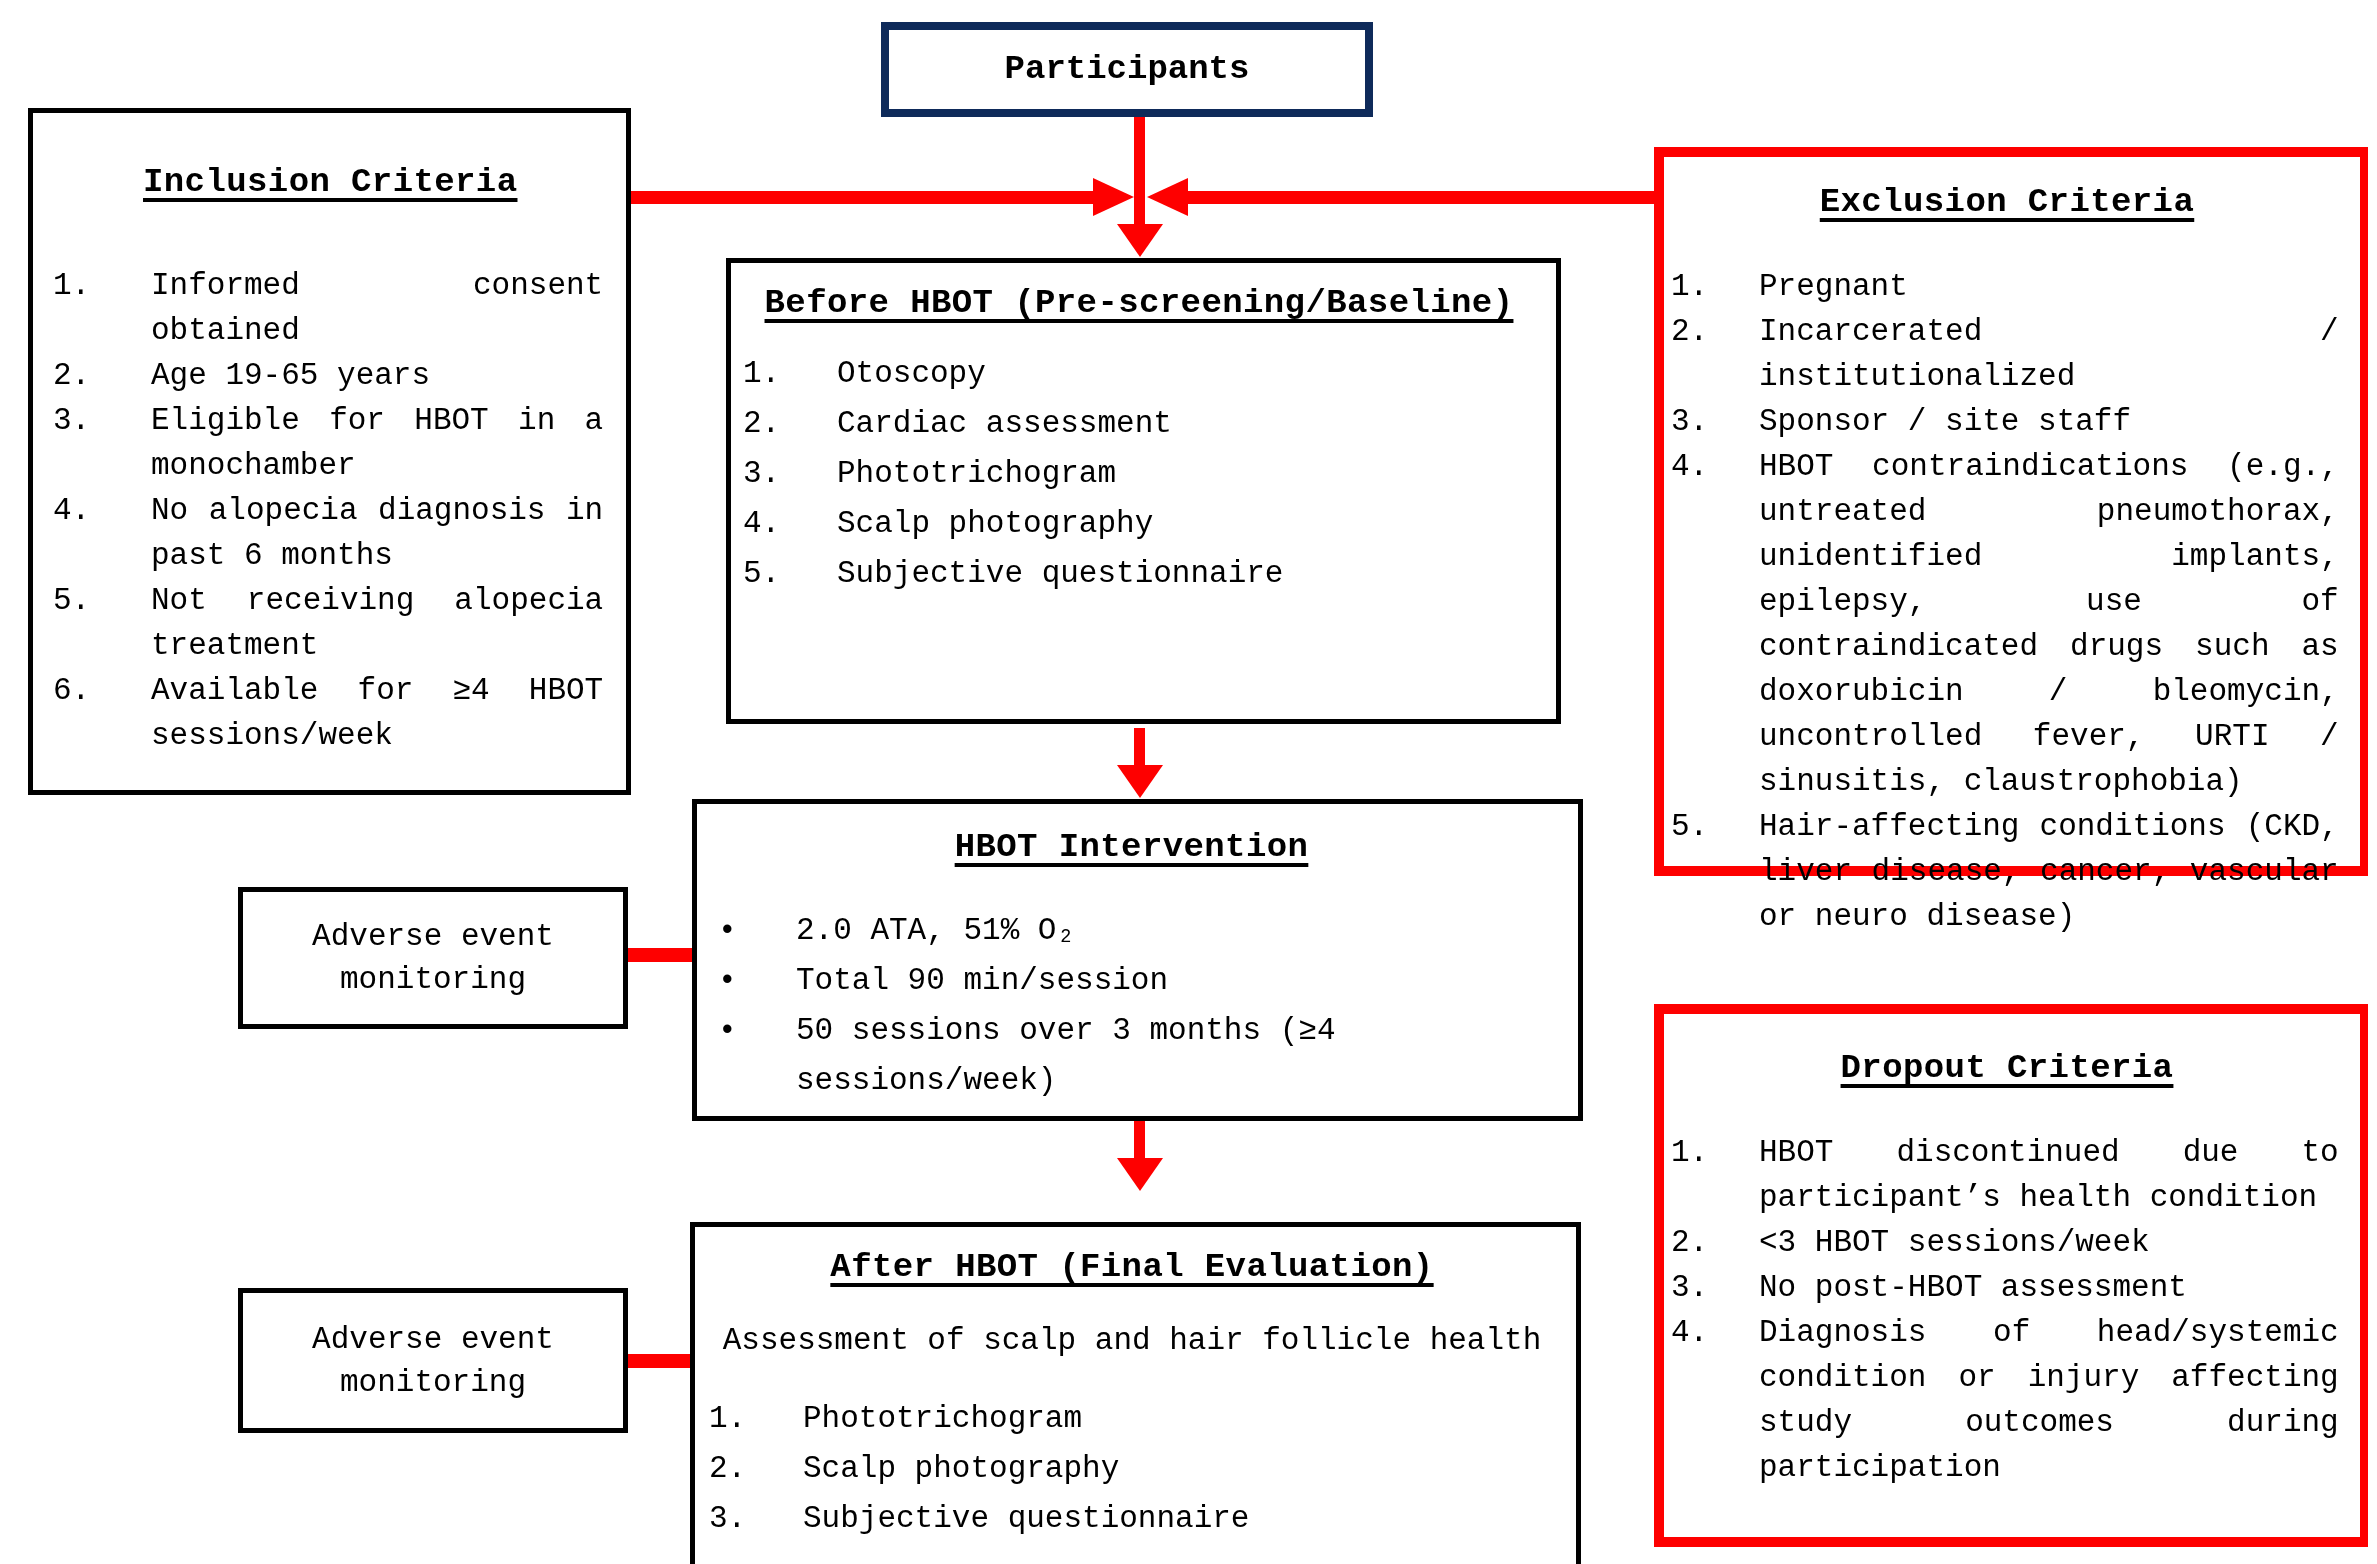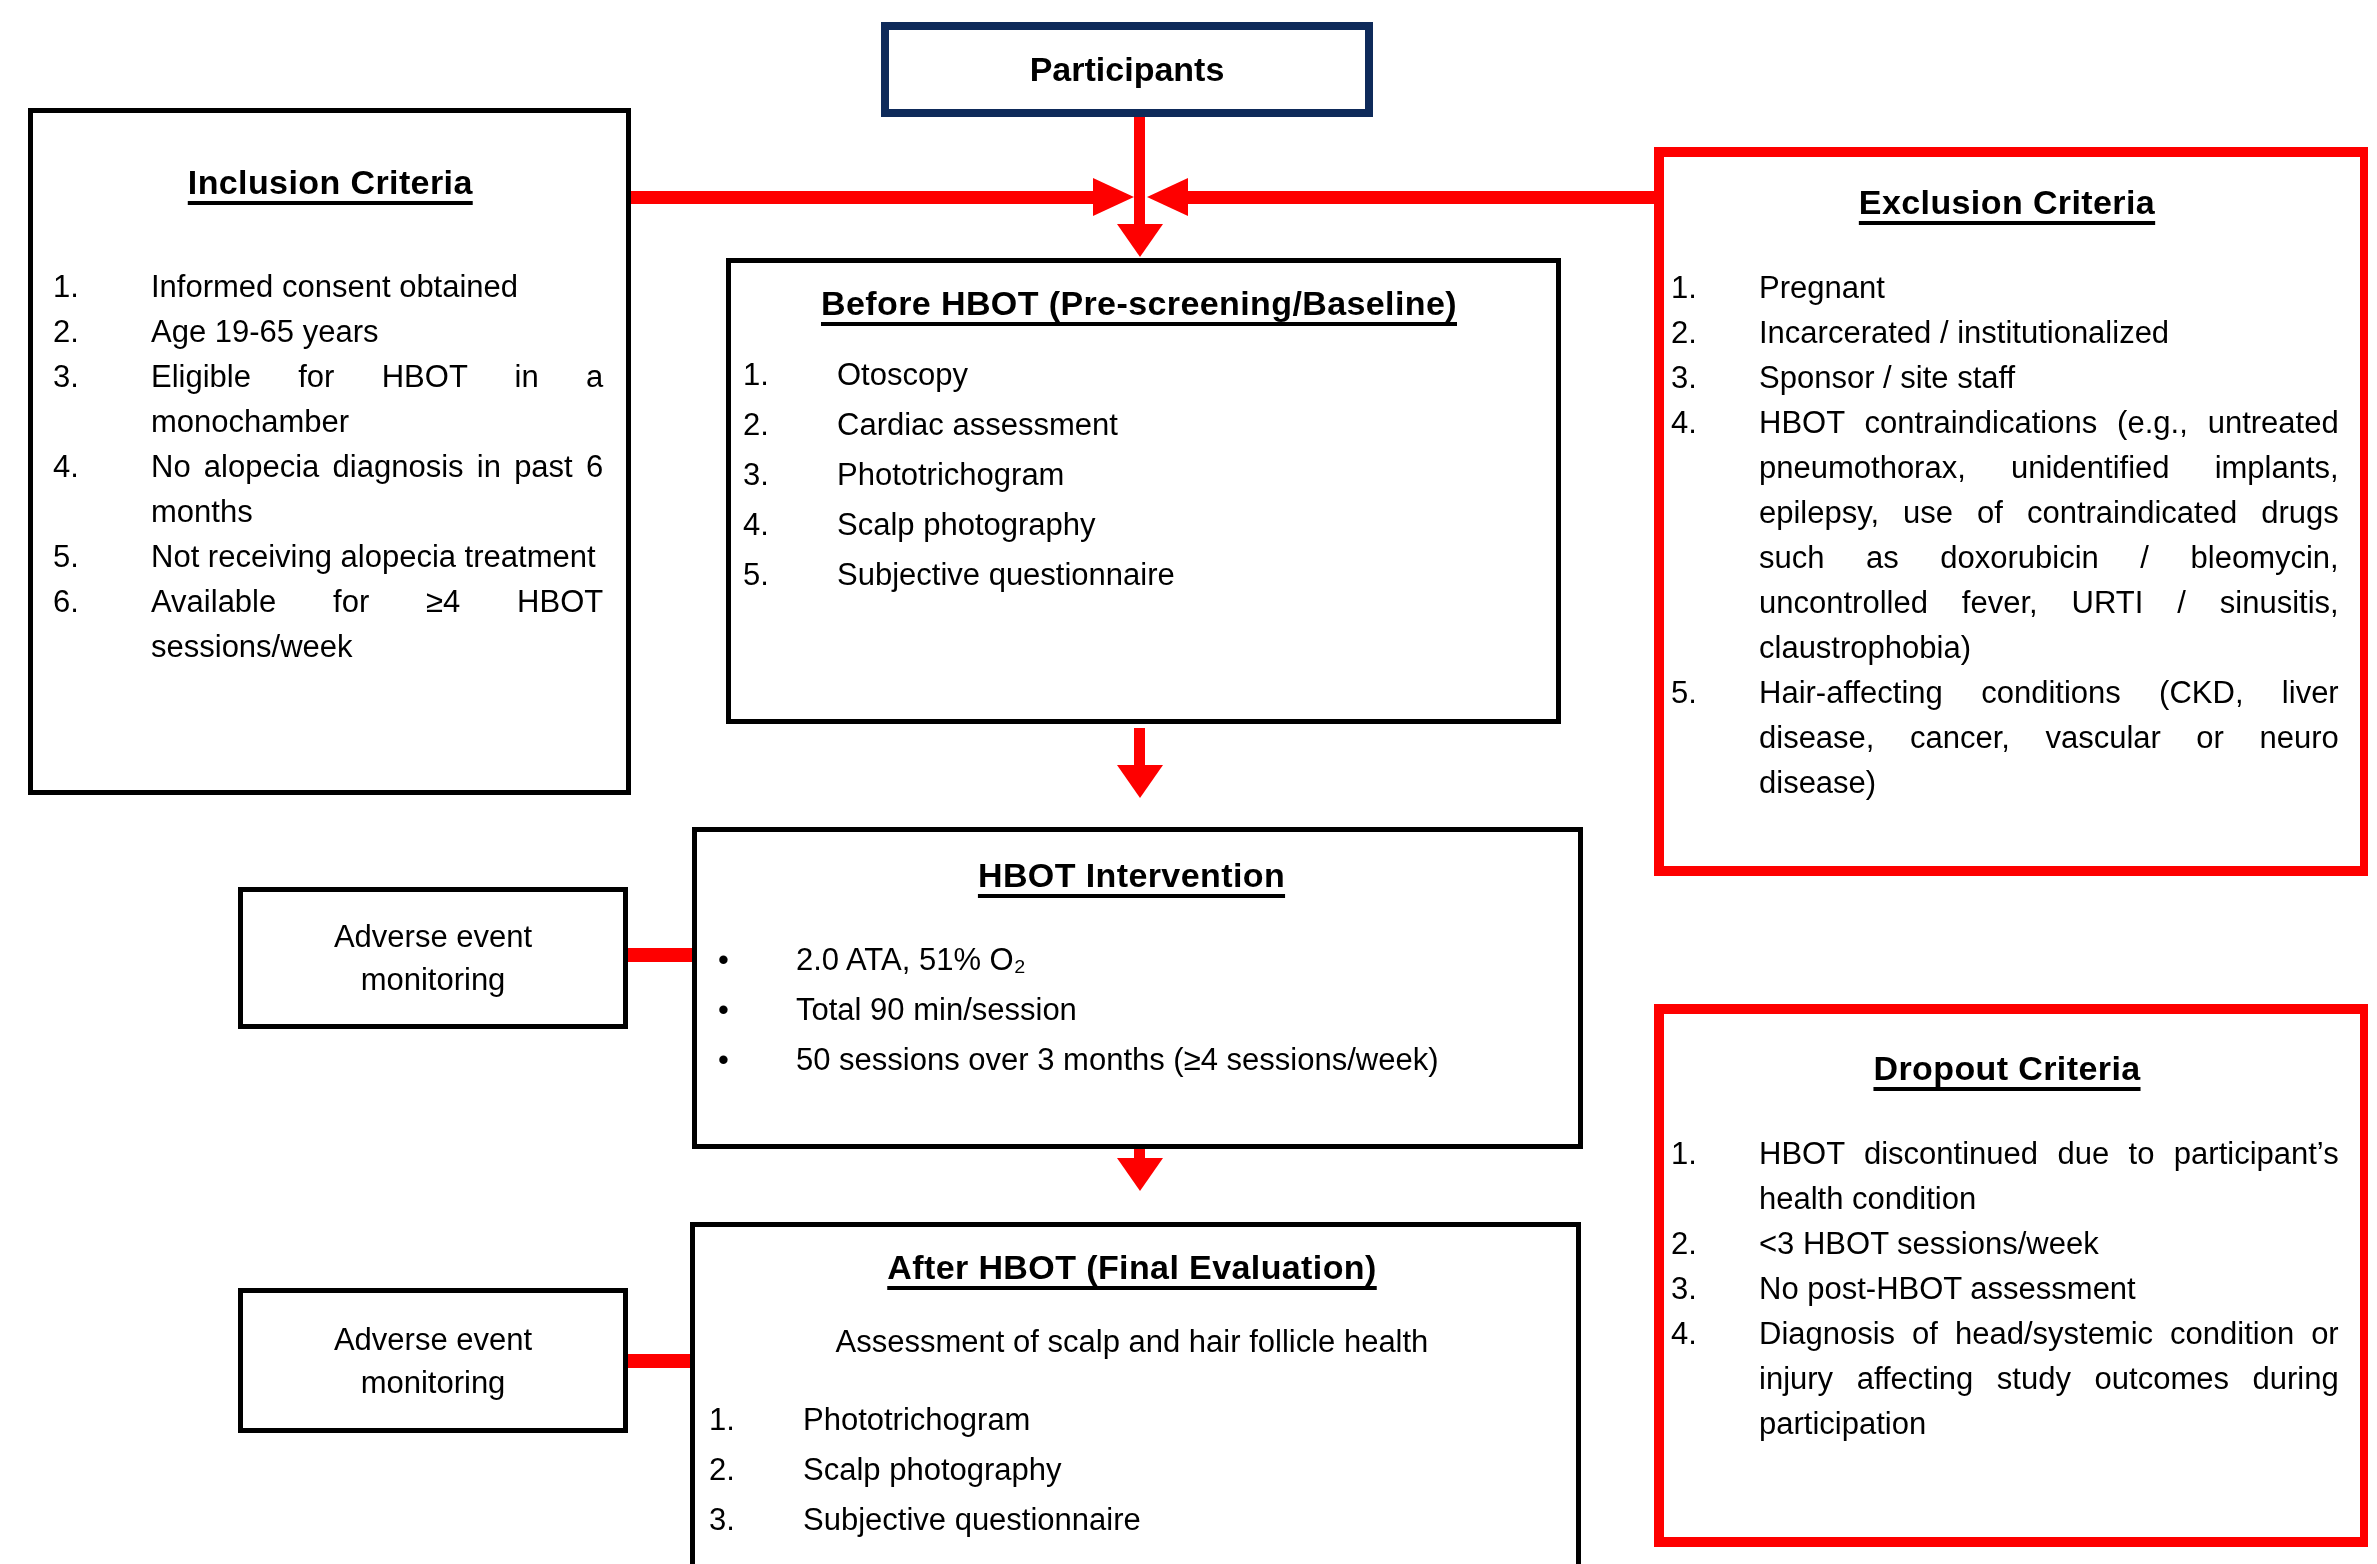--- a/index.html
+++ b/index.html
@@ -1,20 +1,20 @@
 <!DOCTYPE html>
 <html style="--red: #FE0000; --navy: #0E2A5A; --black: #000000; --white: #FFFFFF;font-size:11.4px"><head>
 <meta charset="utf-8">
 <style>
   :root { --red:#FE0000; --navy:#0E2A5A; --black:#000000; --white:#FFFFFF; }
   * { box-sizing: border-box; margin: 0; padding: 0; }
   html,body { background:#fff; }
   #canvas {
     position: relative; width: 2368px; height: 1564px; background: var(--white);
-    font-family: Liberation Sans, sans-serif; color: var(--black);
+    font-family: Liberation Mono, monospace; color: var(--black);
     overflow: hidden;
     border-radius: 6px;
   }
   .box { position: absolute; background: var(--white); border: 5.7px solid var(--black); }
   .red-box { border: 10px solid var(--red); }
   .navy-box { border: 8.5px solid var(--navy); }
   .title {
     font-weight: bold; font-size: 34px; text-align: center;
     text-decoration-line: underline; text-decoration-thickness: 3.5px; text-underline-offset: 7px;
     letter-spacing: 0.4px;
@@ -139,21 +139,21 @@
         <span class="num" style="width:94px;">4.</span>
         <span class="txt">Scalp photography</span>
       </div>
       <div class="li">
         <span class="num" style="width:94px;">5.</span>
         <span class="txt">Subjective questionnaire</span>
       </div>
     </div>
   </div>
 
-  <div class="box" style="left:692px; top:799px; width:891px; height:322px; padding:24px 33px 0 21px;margin-top:28px;">
+  <div class="box" style="left:692px; top:799px; width:891px; height:322px; padding:24px 33px 0 21px;">
     <div class="title">HBOT Intervention</div>
     <div class="list center-list" style="margin-top:40px;">
       <div class="li">
         <span class="num" style="width:78px;">•</span>
         <span class="txt">2.0 ATA, 51% O₂</span>
       </div>
       <div class="li">
         <span class="num" style="width:78px;">•</span>
         <span class="txt">Total 90 min/session</span>
       </div>

